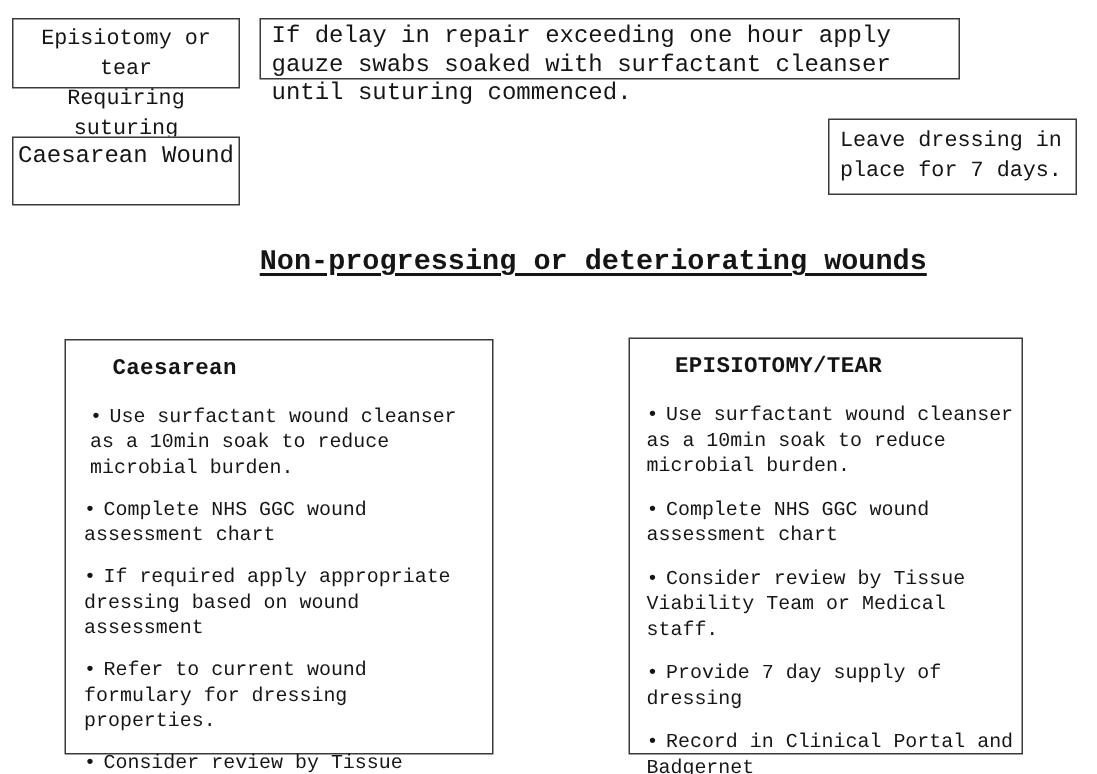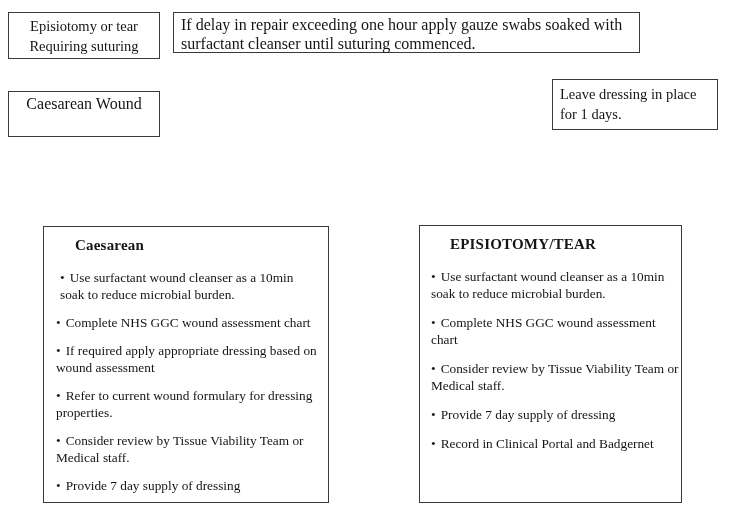--- a/index.html
+++ b/index.html
@@ -5,21 +5,21 @@
   html, body {
     margin: 0;
     padding: 0;
     background: #ffffff;
   }
   #page {
     position: relative;
     width: 731px;
     height: 516px;
     background: #ffffff;
-    font-family: Liberation Serif, serif;
+    font-family: Liberation Mono, monospace;
     color: #151515;
     overflow: hidden;
     border-radius: 19px;
   }
   .box {
     position: absolute;
     background: #ffffff;
     border: 1.5px solid #3a3a3a;
     box-sizing: border-box;
   }
@@ -102,23 +102,24 @@
   <div class="box" id="box-episiotomy-instruction">
     <span>If delay in repair exceeding one hour apply gauze swabs soaked with surfactant cleanser until suturing commenced.</span>
   </div>
 
   <div class="box" id="box-caesarean-label">
     <span>Caesarean Wound</span>
   </div>
 
 
   <div class="box" id="box-dressing-note">
-    <span>Leave dressing in place for 1 days.</span>
+    <span>Leave dressing in place for 7 days.</span>
   </div>
 
+  <div id="section-heading">Non-progressing or deteriorating wounds</div>
 
   <div class="panel" id="panel-caesarean">
     <div class="panel-title">Caesarean</div>
     <ul class="bullets">
       <li><span class="bullet">•</span><span>Use surfactant wound cleanser as a 10min soak to reduce microbial burden.</span></li>
       <li><span class="bullet">•</span><span>Complete NHS GGC wound assessment chart</span></li>
       <li><span class="bullet">•</span><span>If required apply appropriate dressing based on wound assessment</span></li>
       <li><span class="bullet">•</span><span>Refer to current wound formulary for dressing properties.</span></li>
       <li><span class="bullet">•</span><span>Consider review by Tissue Viability Team or Medical staff.</span></li>
       <li><span class="bullet">•</span><span>Provide 7 day supply of dressing</span></li>

